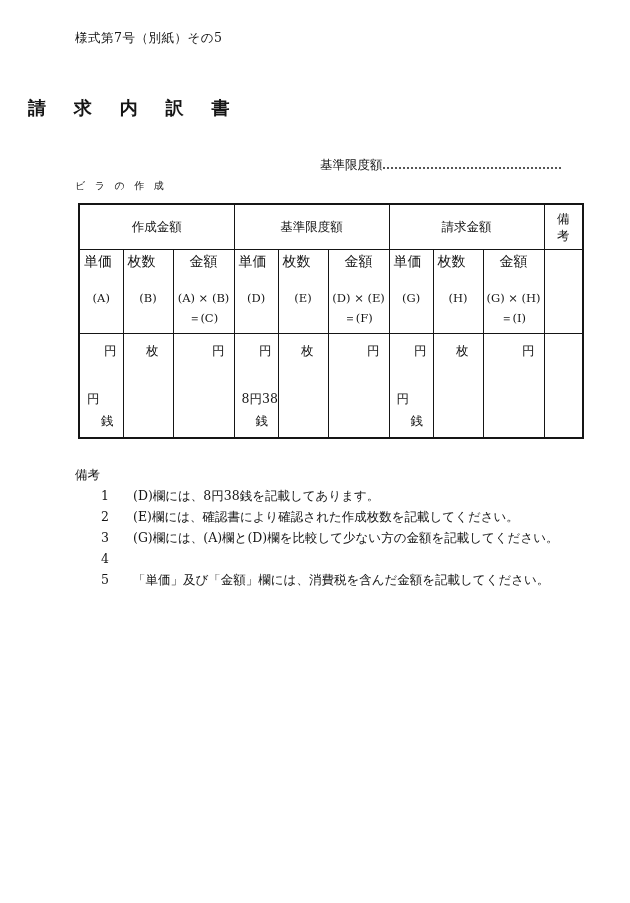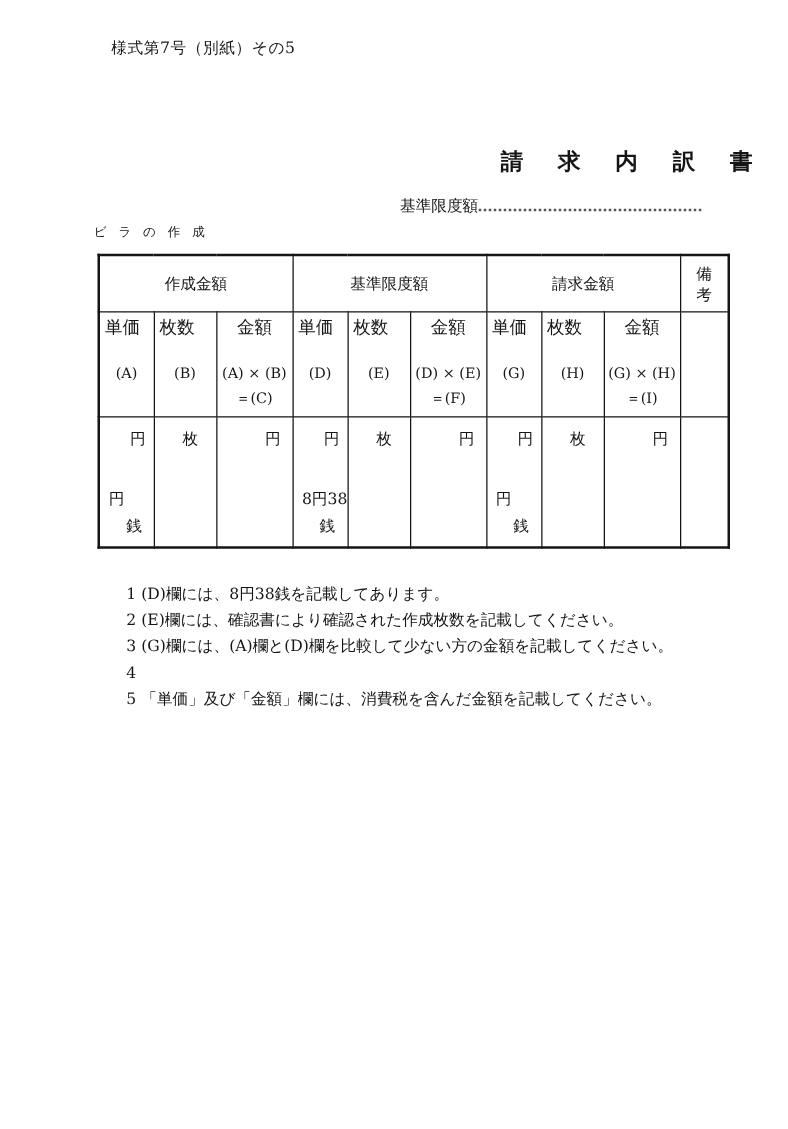--- a/index.html
+++ b/index.html
@@ -2,25 +2,25 @@
 <html><head>
 <meta charset="utf-8">
 <style>
   html,body{margin:0;padding:0;background:#fff;}
   .page{
     position:relative;width:630px;height:903px;background:#ffffff;
     font-family:"DejaVu Serif","Liberation Serif",serif;
     color:#151515;overflow:hidden;
   }
   .form-number{
-    position:absolute;left:75px;top:30px;font-size:12.5px;letter-spacing:0.5px;margin-left:14px;
+    position:absolute;left:75px;top:30px;font-size:12.5px;letter-spacing:0.5px;
   }
   .doc-title{
-    position:absolute;left:0;top:96px;width:630px;text-align:right;
-    font-size:18px;font-weight:bold;letter-spacing:1.55em;text-indent:1.55em;margin-top:21px;
+    position:absolute;left:0;top:96px;width:630px;text-align:left;
+    font-size:18px;font-weight:bold;letter-spacing:1.55em;text-indent:1.55em;
   }
   .candidate-row{
     position:absolute;left:320px;top:153px;font-size:12.5px;white-space:nowrap;
   }
   .candidate-line{
     display:inline-block;width:178px;height:14px;vertical-align:baseline;
     border-bottom:2px dotted #555;
   }
   .section-label{
     position:absolute;left:75px;top:179px;font-size:10px;letter-spacing:0.95em;
@@ -48,21 +48,21 @@
   .unit{position:absolute;top:9px;right:6px;font-size:12.5px;}
   td.cell-sheets .unit{right:14px;}
   td.cell-amt .unit{right:9px;}
   .low{position:absolute;left:7px;top:55px;font-size:12.5px;line-height:20px;white-space:nowrap;}
   .low2{display:block;margin-left:14px;margin-top:2px;}
   .notes{
     position:absolute;left:75px;top:464px;font-size:12.5px;line-height:21px;
   }
   .note-item{display:flex;padding-left:26px;white-space:nowrap;}
   .note-num{flex:none;width:12px;text-align:left;}
-  .note-text{margin-left:0;}
+  .note-text{margin-left:20px;}
 </style>
 </head>
 <body>
 
 <div class="page">
 
   <div class="form-number">様式第7号（別紙）その5</div>
 
   <div class="doc-title">請求内訳書</div>
 
@@ -167,20 +167,21 @@
       </td>
       <td class="cell-amt">
         <span class="unit">円</span>
       </td>
       <td class="gsep"></td>
     </tr>
   </tbody>
     </table>
 
   <div class="notes">
+    <div>備考</div>
     <div class="note-item">
       <span class="note-num">1</span>
       <span class="note-text">(D)欄には、8円38銭を記載してあります。</span>
     </div>
     <div class="note-item">
       <span class="note-num">2</span>
       <span class="note-text">(E)欄には、確認書により確認された作成枚数を記載してください。</span>
     </div>
     <div class="note-item">
       <span class="note-num">3</span>

